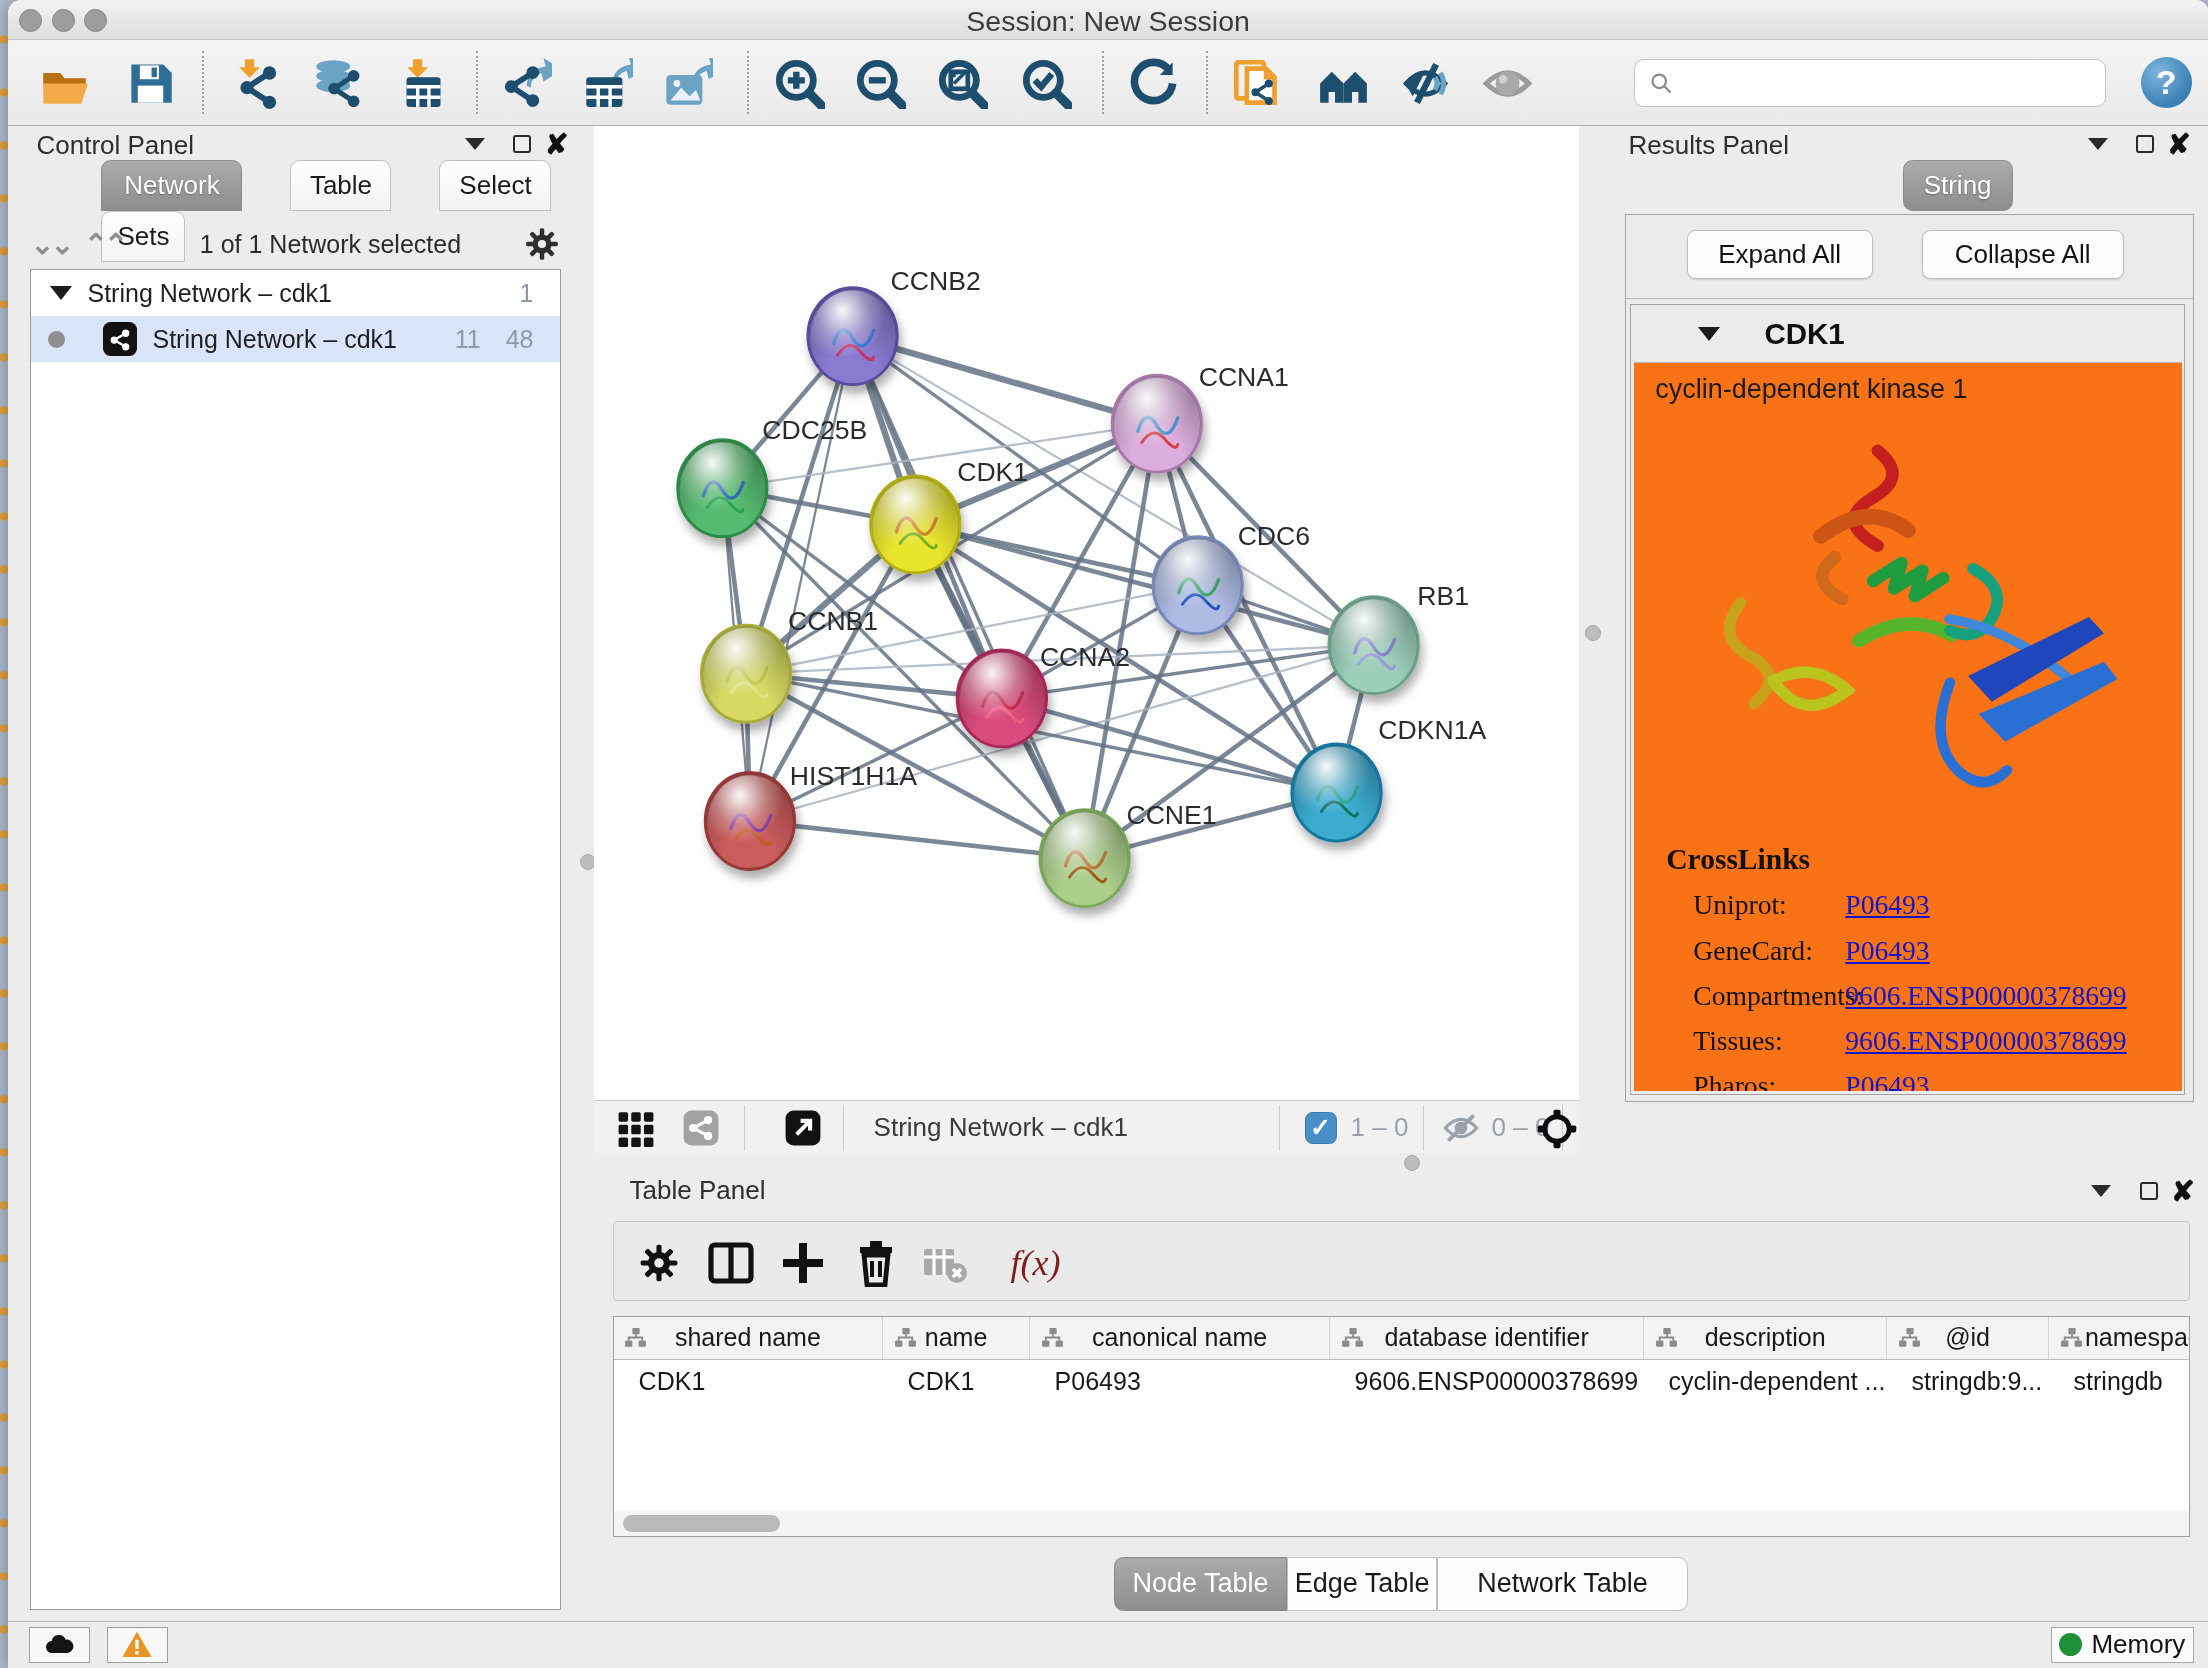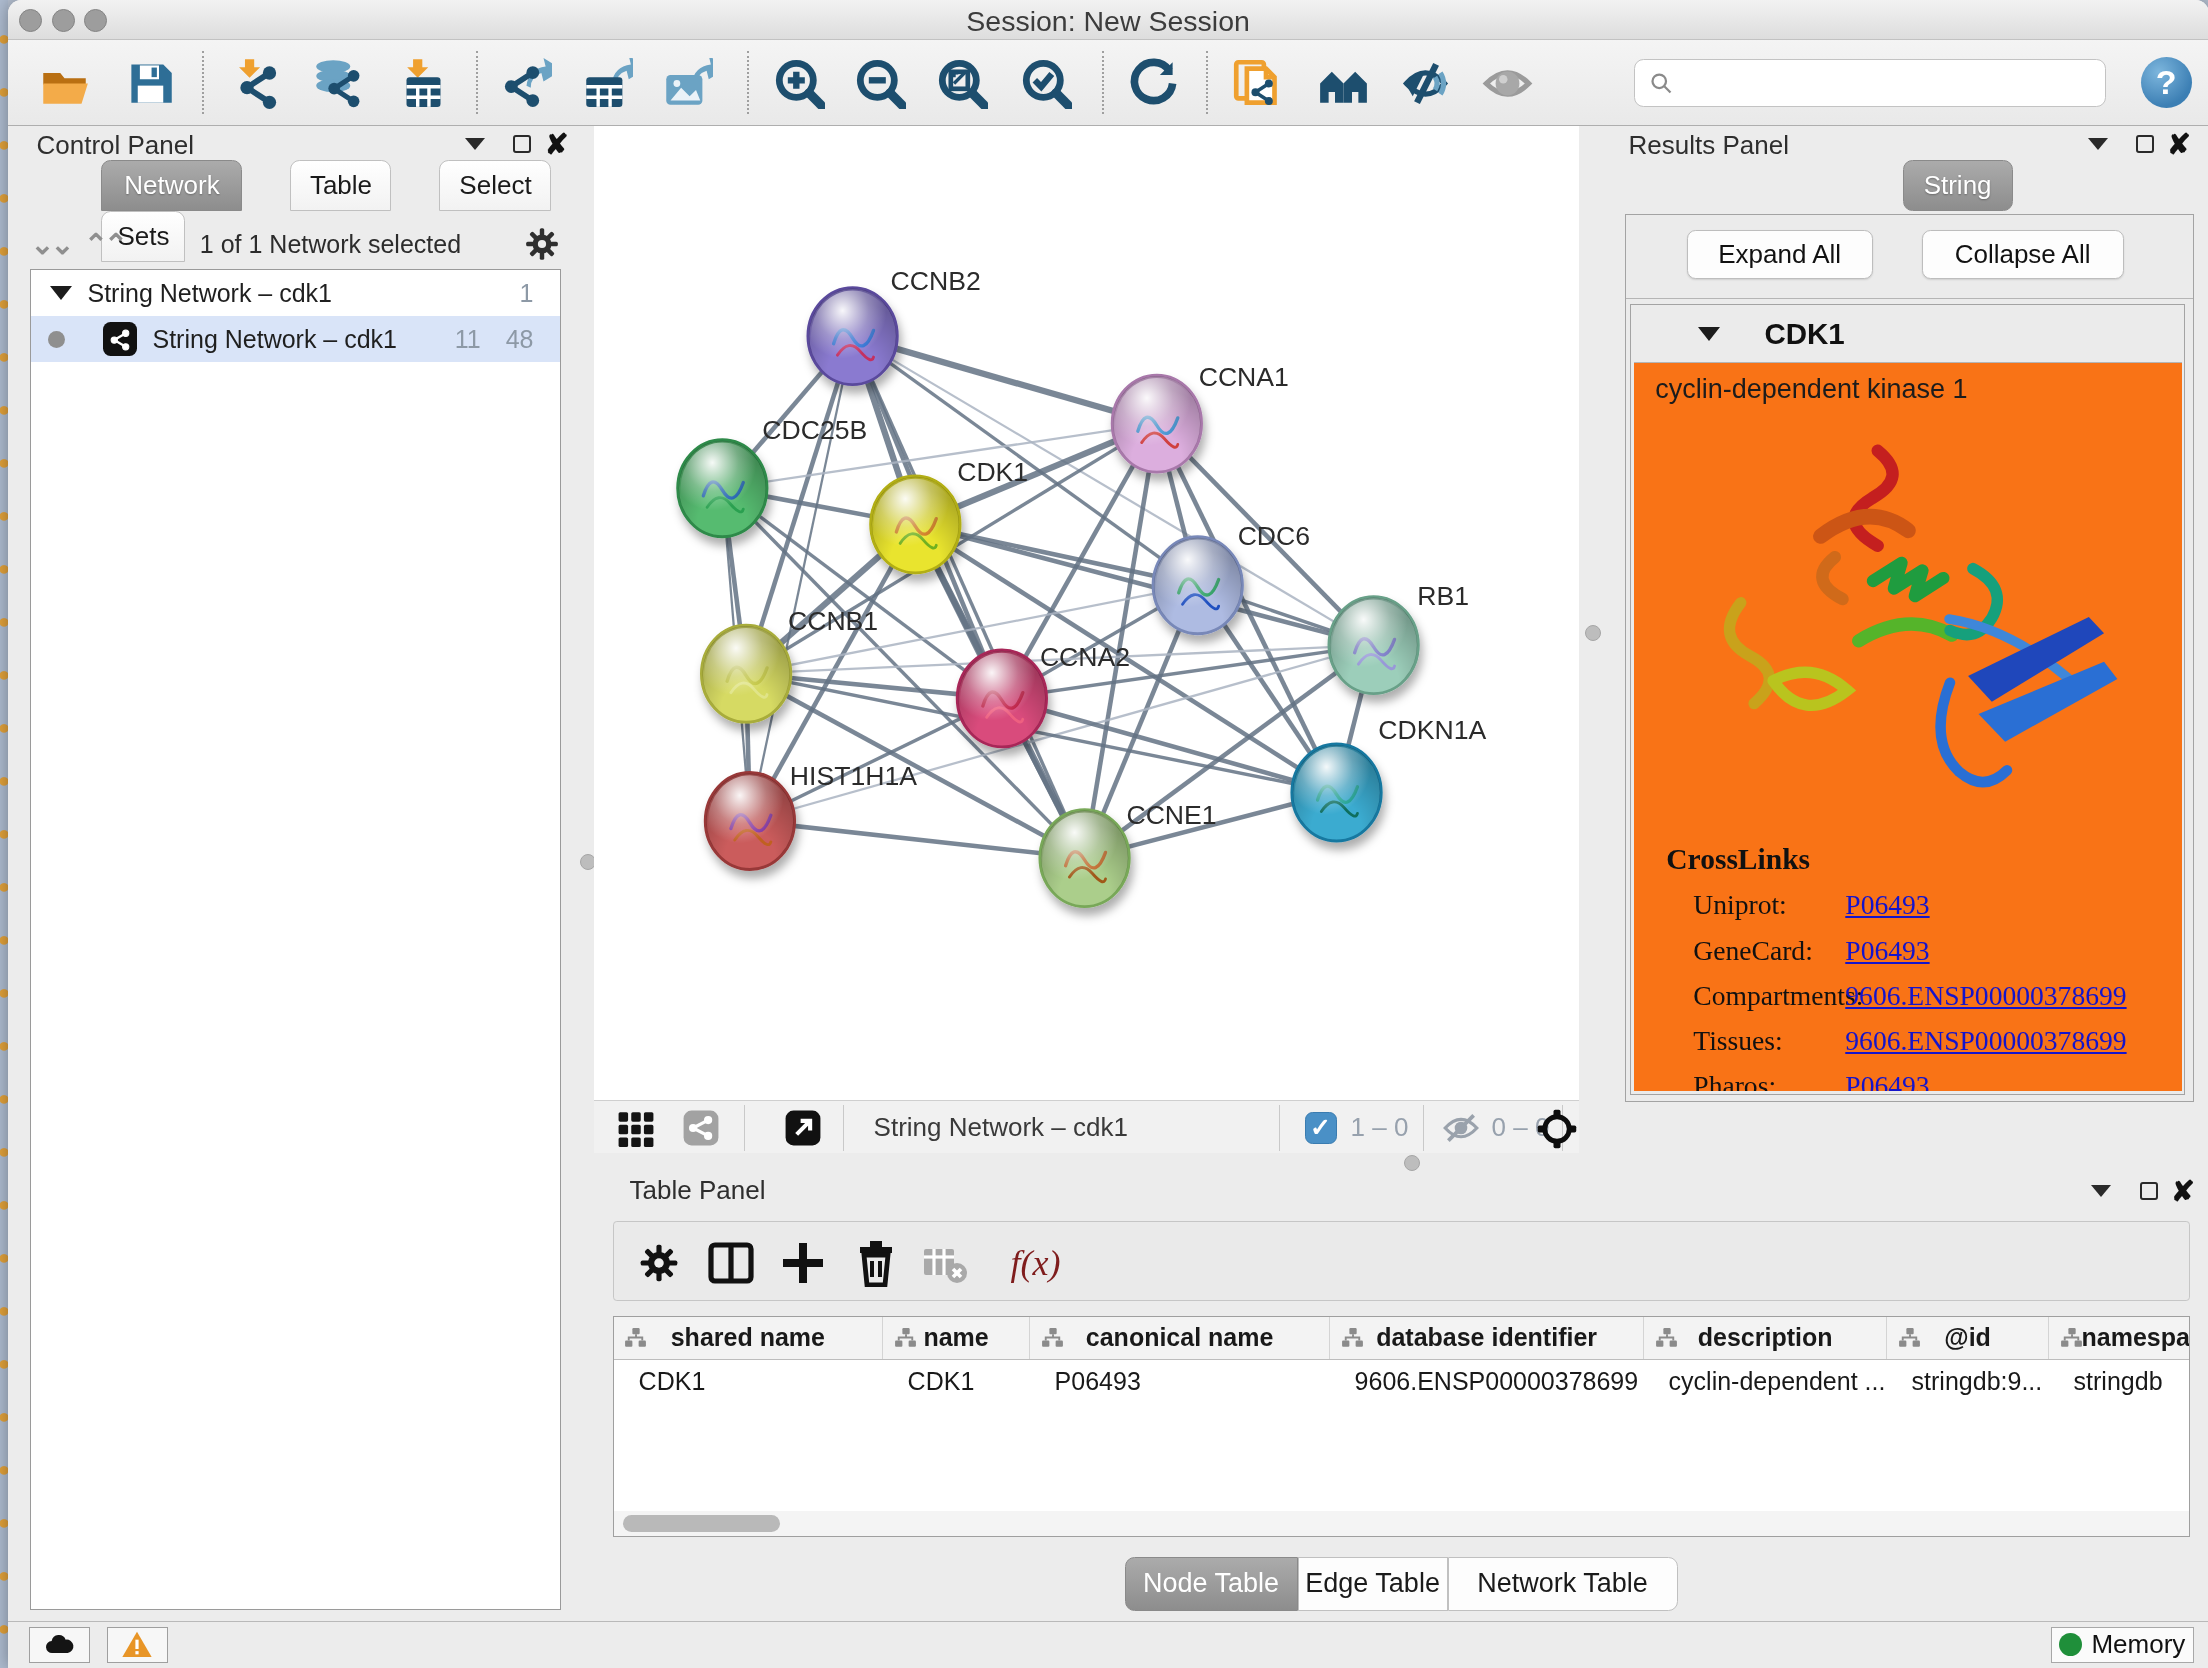--- a/index.html
+++ b/index.html
@@ -79,21 +79,21 @@
   .xl-label{width:179px;padding-left:27px;}
   .xl-link{color:#1414cc;text-decoration:underline;}
 
   
   .tpanel{position:absolute;left:586px;top:1173px;width:1615px;height:449px;}
   .ttoolbar{position:absolute;left:19px;top:48px;width:1577px;height:80px;background:#eaeaea;border:1px solid #c6c6c6;border-radius:3.8px;}
   .tt-ic{position:absolute;top:17px;width:48px;height:48px;display:flex;align-items:center;justify-content:center;}
   .fx{font-family:"Liberation Serif",serif;font-style:italic;font-size:36px;color:#7f1d1d;}
   .tbl-box{position:absolute;left:19px;top:143px;width:1577px;height:221px;background:#fff;border:1.9px solid #9f9f9f;overflow:hidden;}
   .tbl{width:1636px;border-collapse:collapse;table-layout:fixed;}
-  .tbl th{height:42px;background:#f3f3f3;border-right:1.9px solid #d4d4d4;border-bottom:1.9px solid #bdbdbd;font-size:25px;font-weight:bold;color:#191919;text-align:center;position:relative;}
+  .tbl th{height:42px;background:#f3f3f3;border-right:1.9px solid #d4d4d4;border-bottom:1.9px solid #bdbdbd;font-size:25px;font-weight:normal;color:#191919;text-align:center;position:relative;}
   .tbl td{height:44px;font-size:25px;color:#191919;padding-left:25px;text-align:left;white-space:nowrap;overflow:hidden;}
   .th-ic{position:absolute;left:9.5px;top:8.6px;width:25px;height:25px;}
   .hscroll{position:absolute;left:0px;bottom:0px;width:100%;height:25px;background:#f4f4f4;}
   .hthumb{position:absolute;left:9.5px;top:3.8px;width:157px;height:17px;border-radius:8.6px;background:#b9b9b9;}
   .ttabs{position:absolute;left:0;top:384px;width:100%;display:flex;justify-content:center;}
   .ttab{border:1px solid #c0c0c0;background:#fdfdfd;color:#1a1a1a;font-size:27px;text-align:center;padding:9.5px 0 11.4px 0;}
   .ttab.sel{background:linear-gradient(#ababab,#8d8d8d);color:#fff;border-color:#8a8a8a;}
 
   
   .statusbar{position:absolute;left:0;bottom:0;width:100%;height:47px;background:#ececec;border-top:1.9px solid #b9b9b9;}
@@ -792,21 +792,21 @@
           </tbody>
         </table>
       <div class="hscroll">
           <div class="hthumb"></div>
         </div>
     </div>
 
     <div class="ttabs" id="table-tabs">
         <div class="ttab sel" style="width: 173px; border-radius: 9.5px 0px 0px 9.5px;">Node Table</div>
         <div class="ttab" style="width: 150px;">Edge Table</div>
-        <div class="ttab" style="width: 230px; border-radius: 0px 9.5px 9.5px 0px;">Network Table</div>
+        <div class="ttab" style="width: 251px; border-radius: 0px 9.5px 9.5px 0px;">Network Table</div>
       </div>
   </div>
 
   <div class="statusbar">
     <div class="sb-btn" style="left:21px">
       <svg viewBox="0 0 24 24" style="width:32px;height:32px">
           <path d="M7 18 a4.5 4.5 0 0 1 -0.5 -9 a5.5 5.5 0 0 1 10.5 -1 a4 4 0 0 1 1.5 10 z" fill="#141414"></path>
         </svg>
     </div>
     <div class="sb-btn" style="left:99px">

